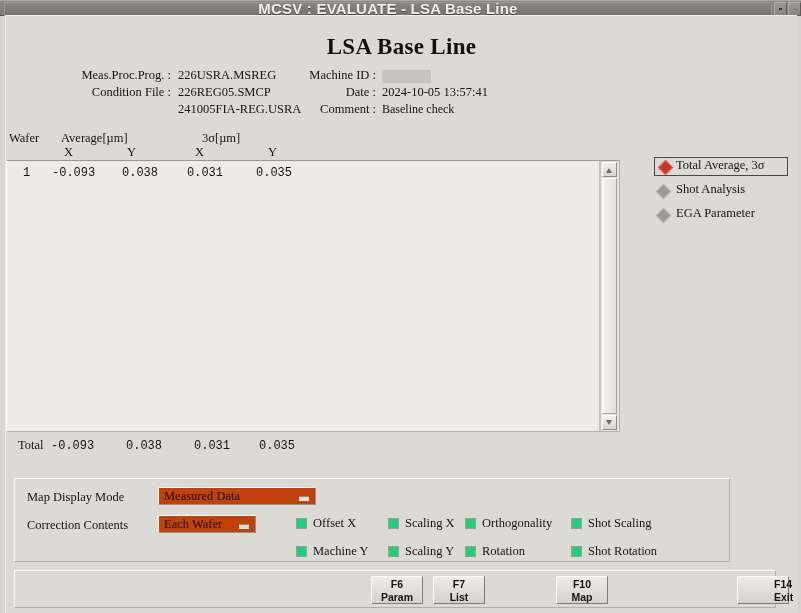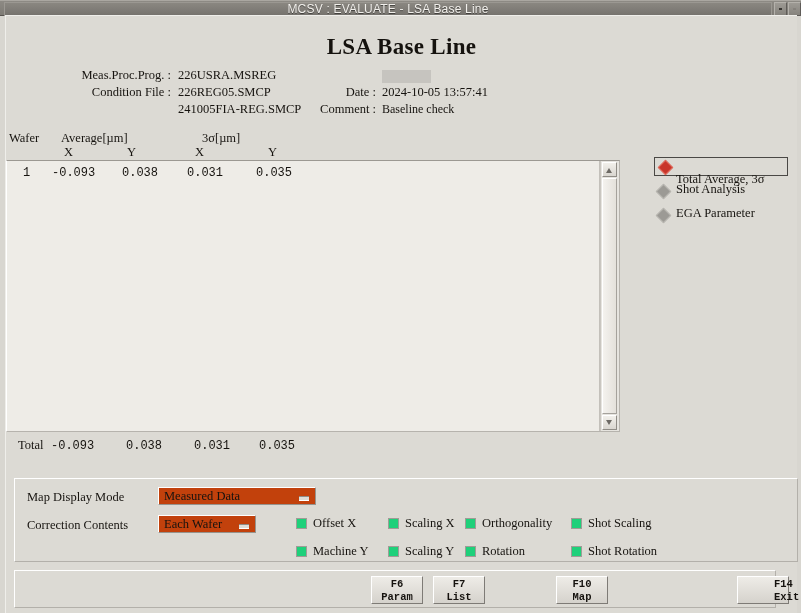--- a/index.html
+++ b/index.html
@@ -22,21 +22,21 @@
     border-bottom:1px solid #55524e;
   }
   .titlebar .tb-inner{
     position:absolute;left:4px;top:1px;width:766px;height:12px;
     background:linear-gradient(#8a8781,#76736e);
     border:1px solid #9b9892;
   }
   .titlebar .tb-text{
     position:absolute;left:0;top:0;width:766px;height:12px;
     line-height:12px;text-align:center;
-    color:#f2f0ec;font-size:12px;font-weight:normal;
+    color:#f2f0ec;font-size:15px;font-weight:bold;
     font-family:"Liberation Sans", sans-serif;
     letter-spacing:.2px;
     text-shadow:0 1px 0 rgba(0,0,0,.45);
   }
   .tb-btn{
     position:absolute;top:1px;width:11px;height:12px;
     background:linear-gradient(#9d9a94,#86837d);
     border:1px solid #b4b1ab;border-right-color:#5f5c58;border-bottom-color:#5f5c58;
   }
   .tb-btn.b1{left:774px;}
@@ -156,25 +156,25 @@
   .diamond{
     position:absolute;left:4px;top:5px;width:9px;height:9px;
     background:#9c9a95;transform:rotate(45deg);
     border:1px solid #b8b6b1;
   }
   .radio.sel .diamond{background:#c8352a;border-color:#e06a5c;left:5px;top:4px;}
   .radio .rlabel{
     position:absolute;left:22px;top:1px;
     font-size:12.5px;color:#16130f;white-space:nowrap;
   }
-  .radio.sel .rlabel{left:21px;top:0px;margin-top:14px;}
+  .radio.sel .rlabel{left:21px;top:0px;}
 
   
   .optbox{
-    position:absolute;left:8px;top:462px;width:784px;height:84px;
+    position:absolute;left:8px;top:462px;width:716px;height:84px;
     background:#dcdad4;
     border:1px solid #b3b0aa;
     border-top-color:#ffffff;border-left-color:#ffffff;
     box-sizing:border-box;
   }
   .optlabel{
     position:absolute;font-size:12.5px;color:#16130f;white-space:nowrap;
   }
   .combo{
     position:absolute;height:18px;
@@ -210,21 +210,21 @@
     box-sizing:border-box;
   }
   .fkey{
     position:absolute;top:5px;width:52px;height:28px;
     background:linear-gradient(#eeece7,#d5d2cc);
     border:1px solid #ffffff;
     border-right-color:#7e7b76;border-bottom-color:#7e7b76;
     box-sizing:border-box;
     text-align:center;
     font-size:10.5px;color:#16130f;line-height:13px;
-    font-family:Liberation Mono, monospace;
+    font-family:Liberation Sans, sans-serif;
     padding-top:1px;
     font-weight:bold;
   }
   .fkey .k1{display:block;}
   .fkey .k2{display:block;}
 </style>
 </head>
 <body>
 
 <div id="app">
@@ -245,22 +245,23 @@
 
     <div class="page-title">LSA Base Line</div>
 
     <div class="hdr">
       <span class="lbl" style="left:5px;top:0px;width:160px;">Meas.Proc.Prog. :</span>
       <span class="val" style="left:172px;top:0px;">226USRA.MSREG</span>
 
       <span class="lbl" style="left:5px;top:17px;width:160px;">Condition File :</span>
       <span class="val" style="left:172px;top:17px;">226REG05.SMCP</span>
 
-      <span class="val" style="left:172px;top:34px;">241005FIA-REG.SMCP</span>
-
+      <span class="val" style="left:172px;top:34px;">241005FIA-REG.USRA</span>
+
+      <span class="lbl" style="left:230px;top:0px;width:140px;">Machine ID :</span>
       <div class="redact" style="left:376px;top:2px;width:49px;height:13px;"></div>
 
       <span class="lbl" style="left:230px;top:17px;width:140px;">Date :</span>
       <span class="val" style="left:376px;top:17px;">2024-10-05 13:57:41</span>
 
       <span class="lbl" style="left:230px;top:34px;width:140px;">Comment :</span>
       <span class="val" style="left:376px;top:34px;font-size:12px;">Baseline check</span>
     </div>
 
     <div class="thead">

